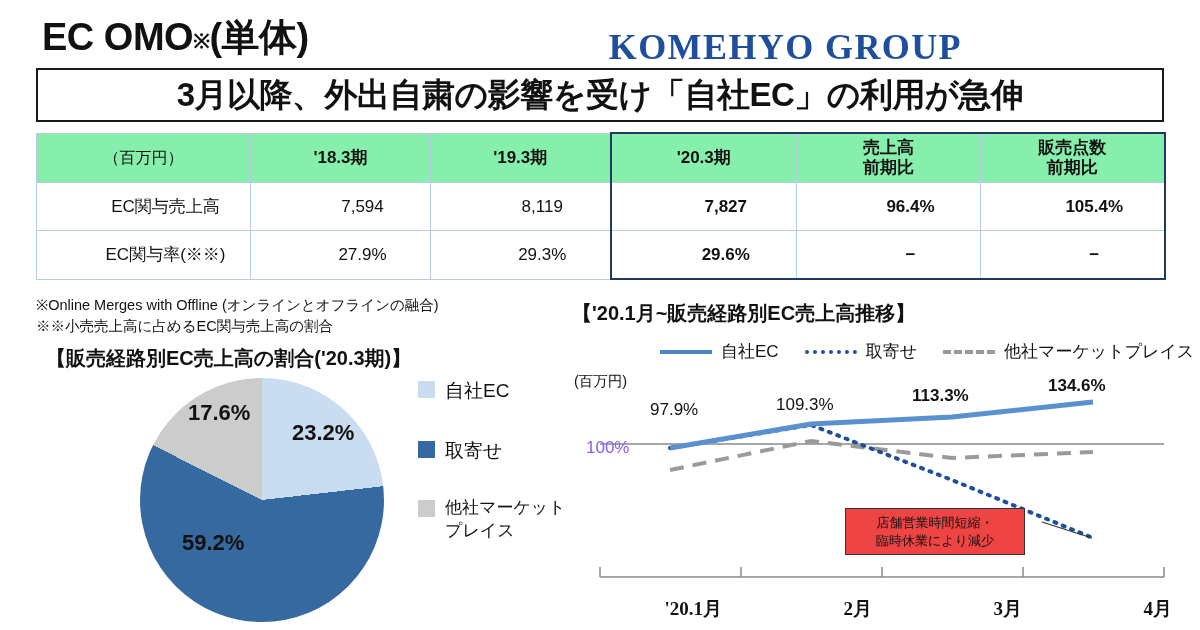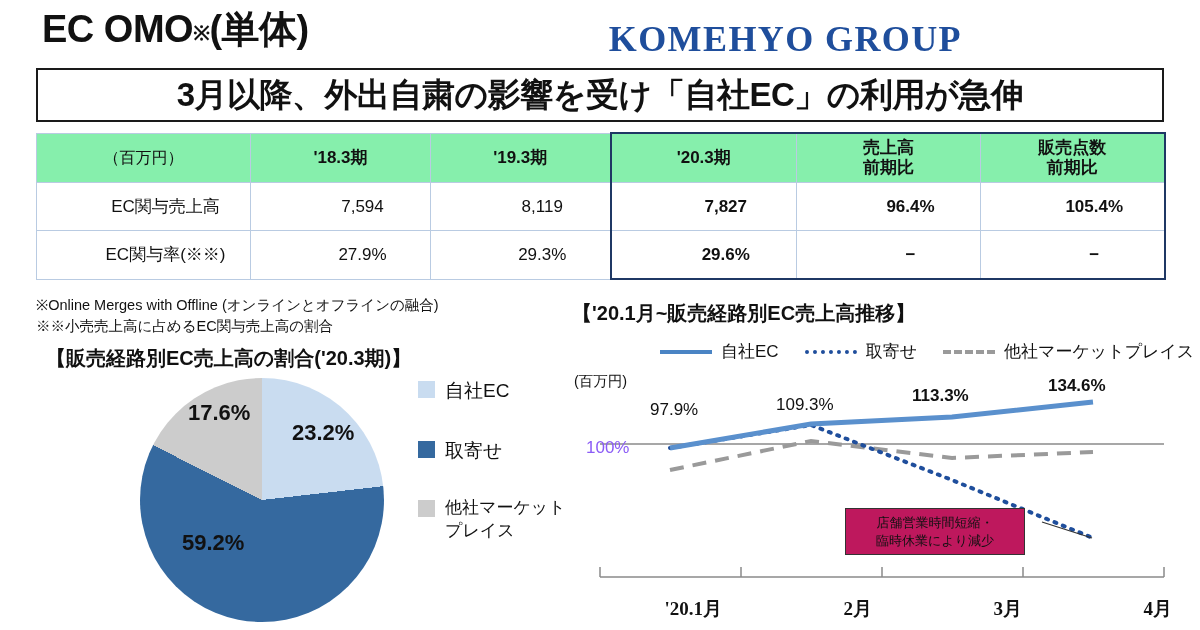--- a/index.html
+++ b/index.html
@@ -12,21 +12,21 @@
     background: #ffffff;
     font-family: "Liberation Sans", sans-serif;
     color: #1a1a1a;
     position: relative;
     overflow: hidden;
   }
 
   
   #header {
     position: absolute;
-    left: 0; top: 0;
+    left: 0; top: 8px;
     width: 988px; height: 62px;
   }
   #page-title {
     position: absolute;
     left: 42px; top: 4px;
     font-size: 38px;
     font-weight: bold;
     letter-spacing: -0.5px;
     color: #111111;
     white-space: nowrap;
@@ -237,21 +237,21 @@
     position: absolute;
     left: 586px; top: 438px;
     font-size: 17px;
     color: #8b5cf6;
   }
   #callout {
     position: absolute;
     left: 845px; top: 508px;
     width: 166px;
     border: 1px solid #333;
-    background: #be185d;
+    background: #ef4444;
     font-size: 13px;
     line-height: 1.35;
     padding: 5px 6px;
     color: #111;
     text-align: center;
   }
   #x-axis {
     position: absolute;
     left: 572px; top: 596px;
     width: 600px;

